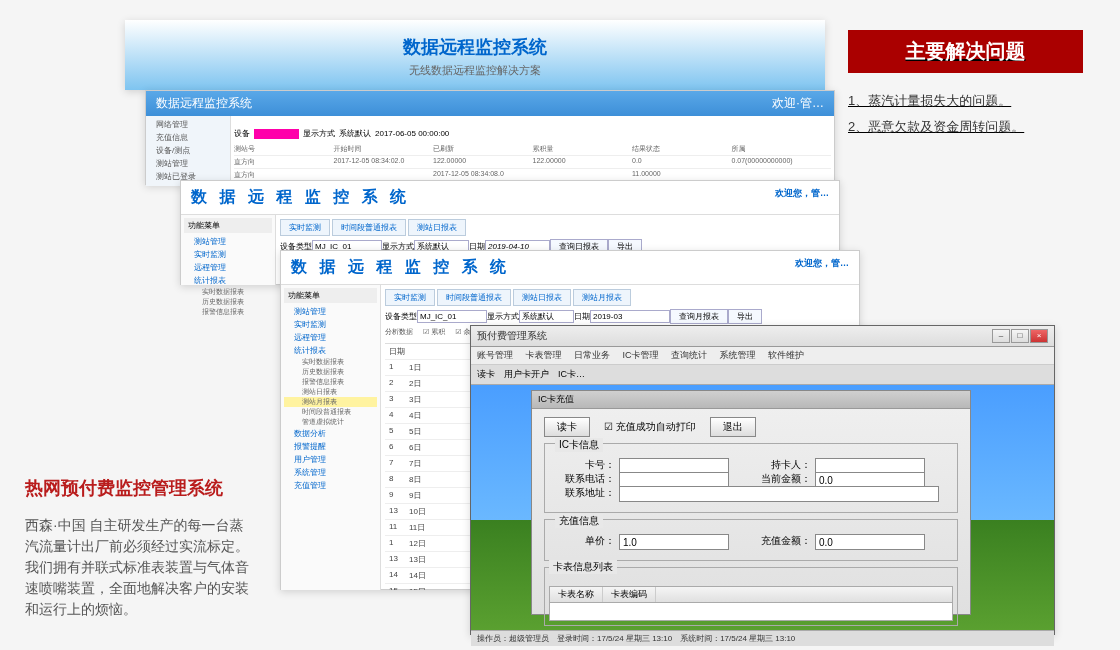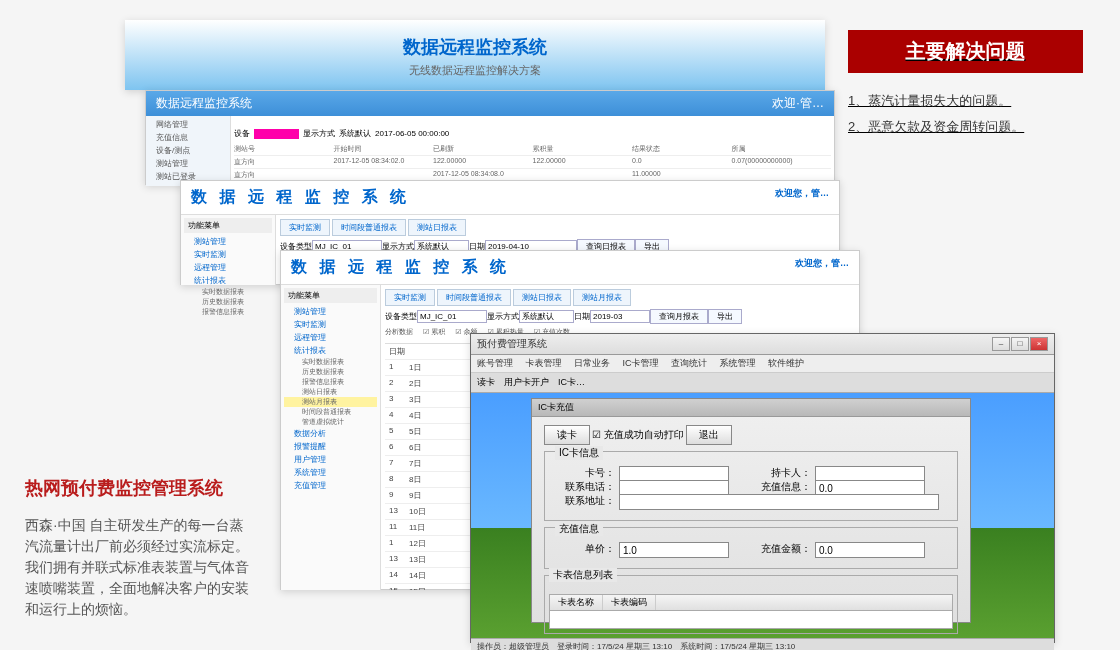--- a/index.html
+++ b/index.html
@@ -57,33 +57,33 @@
 .layer4 { left: 280px; top: 250px; width: 580px; height: 340px; }
 .layer4-body { display: flex; height: 305px; }
 .layer4-tree { width: 100px; background: #fafafa; border-right: 1px solid #ddd; font-size: 8px; padding: 3px; overflow: hidden; }
 .tree-hl { background: #fff3a0; }
 .layer4-main { flex: 1; padding: 4px; overflow: hidden; }
 .day-table { margin-top: 6px; font-size: 8px; border-top: 1px solid #ddd; }
 .day-table .drow { display: flex; border-bottom: 1px solid #eee; padding: 2px 4px; color: #444; }
 .day-table .dn { width: 20px; }
 
 
-.layer5 { left: 470px; top: 333px; width: 585px; height: 310px; border: 1px solid #666; }
+.layer5 { left: 470px; top: 325px; width: 585px; height: 310px; border: 1px solid #666; }
 .layer5-title { background: linear-gradient(#eee, #ddd); padding: 3px 6px; font-size: 10px; color: #333; display: flex; justify-content: space-between; border-bottom: 1px solid #999; }
 .win-btns { display: flex; gap: 1px; }
 .win-btn { width: 18px; height: 14px; background: linear-gradient(#f5f5f5,#ddd); border: 1px solid #999; font-size: 8px; text-align: center; line-height: 12px; }
 .win-btn.close { background: linear-gradient(#e66,#c33); color: #fff; }
 .layer5-menu { background: #eee; padding: 2px 6px; font-size: 9px; color: #333; border-bottom: 1px solid #ccc; }
 .layer5-menu span { margin-right: 10px; }
 .layer5-toolbar { background: #ddd; padding: 3px 6px; font-size: 9px; border-bottom: 1px solid #aaa; }
 .layer5-bg { height: 245px; background: linear-gradient(to bottom, #4a9eff 0%, #6ab8ff 55%, #3a8020 55%, #5aa030 100%); position: relative; }
 .dialog { position: absolute; left: 60px; top: 5px; width: 440px; height: 225px; background: linear-gradient(#f0f0f0,#e0e0e0); border: 1px solid #888; font-size: 10px; }
 .dialog-title { background: linear-gradient(#d0d0d0,#b8b8b8); padding: 2px 6px; font-size: 9px; border-bottom: 1px solid #999; }
 .dialog-body { padding: 8px 12px; }
-.dialog-top { display: flex; gap: 2px; align-items: center; margin-bottom: 6px; }
+.dialog-top { display: flex; gap: 14px; align-items: center; margin-bottom: 6px; }
 .dlg-btn { padding: 2px 12px; border: 1px solid #888; background: linear-gradient(#fff,#ddd); font-size: 10px; cursor: pointer; }
 .fieldset { border: 1px solid #aaa; padding: 6px 10px; margin-bottom: 6px; font-size: 10px; }
 .fieldset-title { font-size: 10px; background: #e8e8e8; padding: 0 4px; position: relative; top: -12px; display: inline-block; }
 .fld-row { display: flex; margin-bottom: 4px; margin-top: -6px; }
 .fld-pair { display: flex; align-items: flex-start; width: 50%; }
 .fld-label { width: 60px; text-align: right; margin-right: 4px; }
 .fld-input { border: 1px solid #888; background: #fff; height: 16px; width: 110px; padding: 0 3px; font-size: 10px; }
 .mini-table { border: 1px solid #aaa; height: 35px; background: #fff; }
 .mini-hdr { display: flex; background: linear-gradient(#f5f5f5,#e0e0e0); border-bottom: 1px solid #aaa; font-size: 9px; }
 .mini-hdr div { padding: 1px 8px; border-right: 1px solid #ccc; }
@@ -179,21 +179,21 @@
         <div class="tab">实时监测</div>
         <div class="tab">时间段普通报表</div>
         <div class="tab">测站日报表</div>
       </div>
       <div class="filter-row">
         <span>设备类型</span>
         <input style="width: 70px;" value="MJ_IC_01">
         <span>显示方式</span>
         <input style="width: 55px;" value="系统默认">
         <span>日期</span>
-        <input style="width: 92px;" value="2019-04-10">
+        <input style="width: 65px; font-style: italic;" value="2019-04-10">
         <button class="btn">查询日报表</button>
         <button class="btn">导出</button>
       </div>
       <div class="chk-row">
         <label>☑ <span>分析数据</span></label>
         <label>☑ <span>累积</span></label>
         <label>☑ <span>预付</span></label>
         <label>☑ <span>余额</span></label>
         <label>☑ <span>累积热量</span></label>
         <label>☑ <span>充值次数</span></label>
@@ -233,21 +233,21 @@
         <div class="tab">时间段普通报表</div>
         <div class="tab">测站日报表</div>
         <div class="tab">测站月报表</div>
       </div>
       <div class="filter-row">
         <span>设备类型</span>
         <input style="width: 70px;" value="MJ_IC_01">
         <span>显示方式</span>
         <input style="width: 55px;" value="系统默认">
         <span>日期</span>
-        <input style="width: 60px;" value="2019-03">
+        <input style="width: 80px;" value="2019-03">
         <button class="btn">查询月报表</button>
         <button class="btn">导出</button>
       </div>
       <div class="chk-row">
         <label><span>分析数据</span></label>
         <label>☑ <span>累积</span></label>
         <label>☑ <span>余额</span></label>
         <label>☑ <span>累积热量</span></label>
         <label>☑ <span>充值次数</span></label>
       </div>
@@ -359,21 +359,21 @@
                 <span class="fld-label">持卡人：</span>
                 <input class="fld-input" style="">
               </div>
           </div>
           <div class="fld-row">
             <div class="fld-pair">
                 <span class="fld-label">联系电话：</span>
                 <input class="fld-input" style="">
               </div>
             <div class="fld-pair">
-                <span class="fld-label">充值信息：</span>
+                <span class="fld-label">当前金额：</span>
                 <input class="fld-input" value="0.0" style="">
               </div>
           </div>
           <div class="fld-row">
             <div class="fld-pair" style="width:100%">
                 <span class="fld-label">联系地址：</span>
                 <input class="fld-input" style="width: 320px;">
               </div>
           </div>
         </div>

